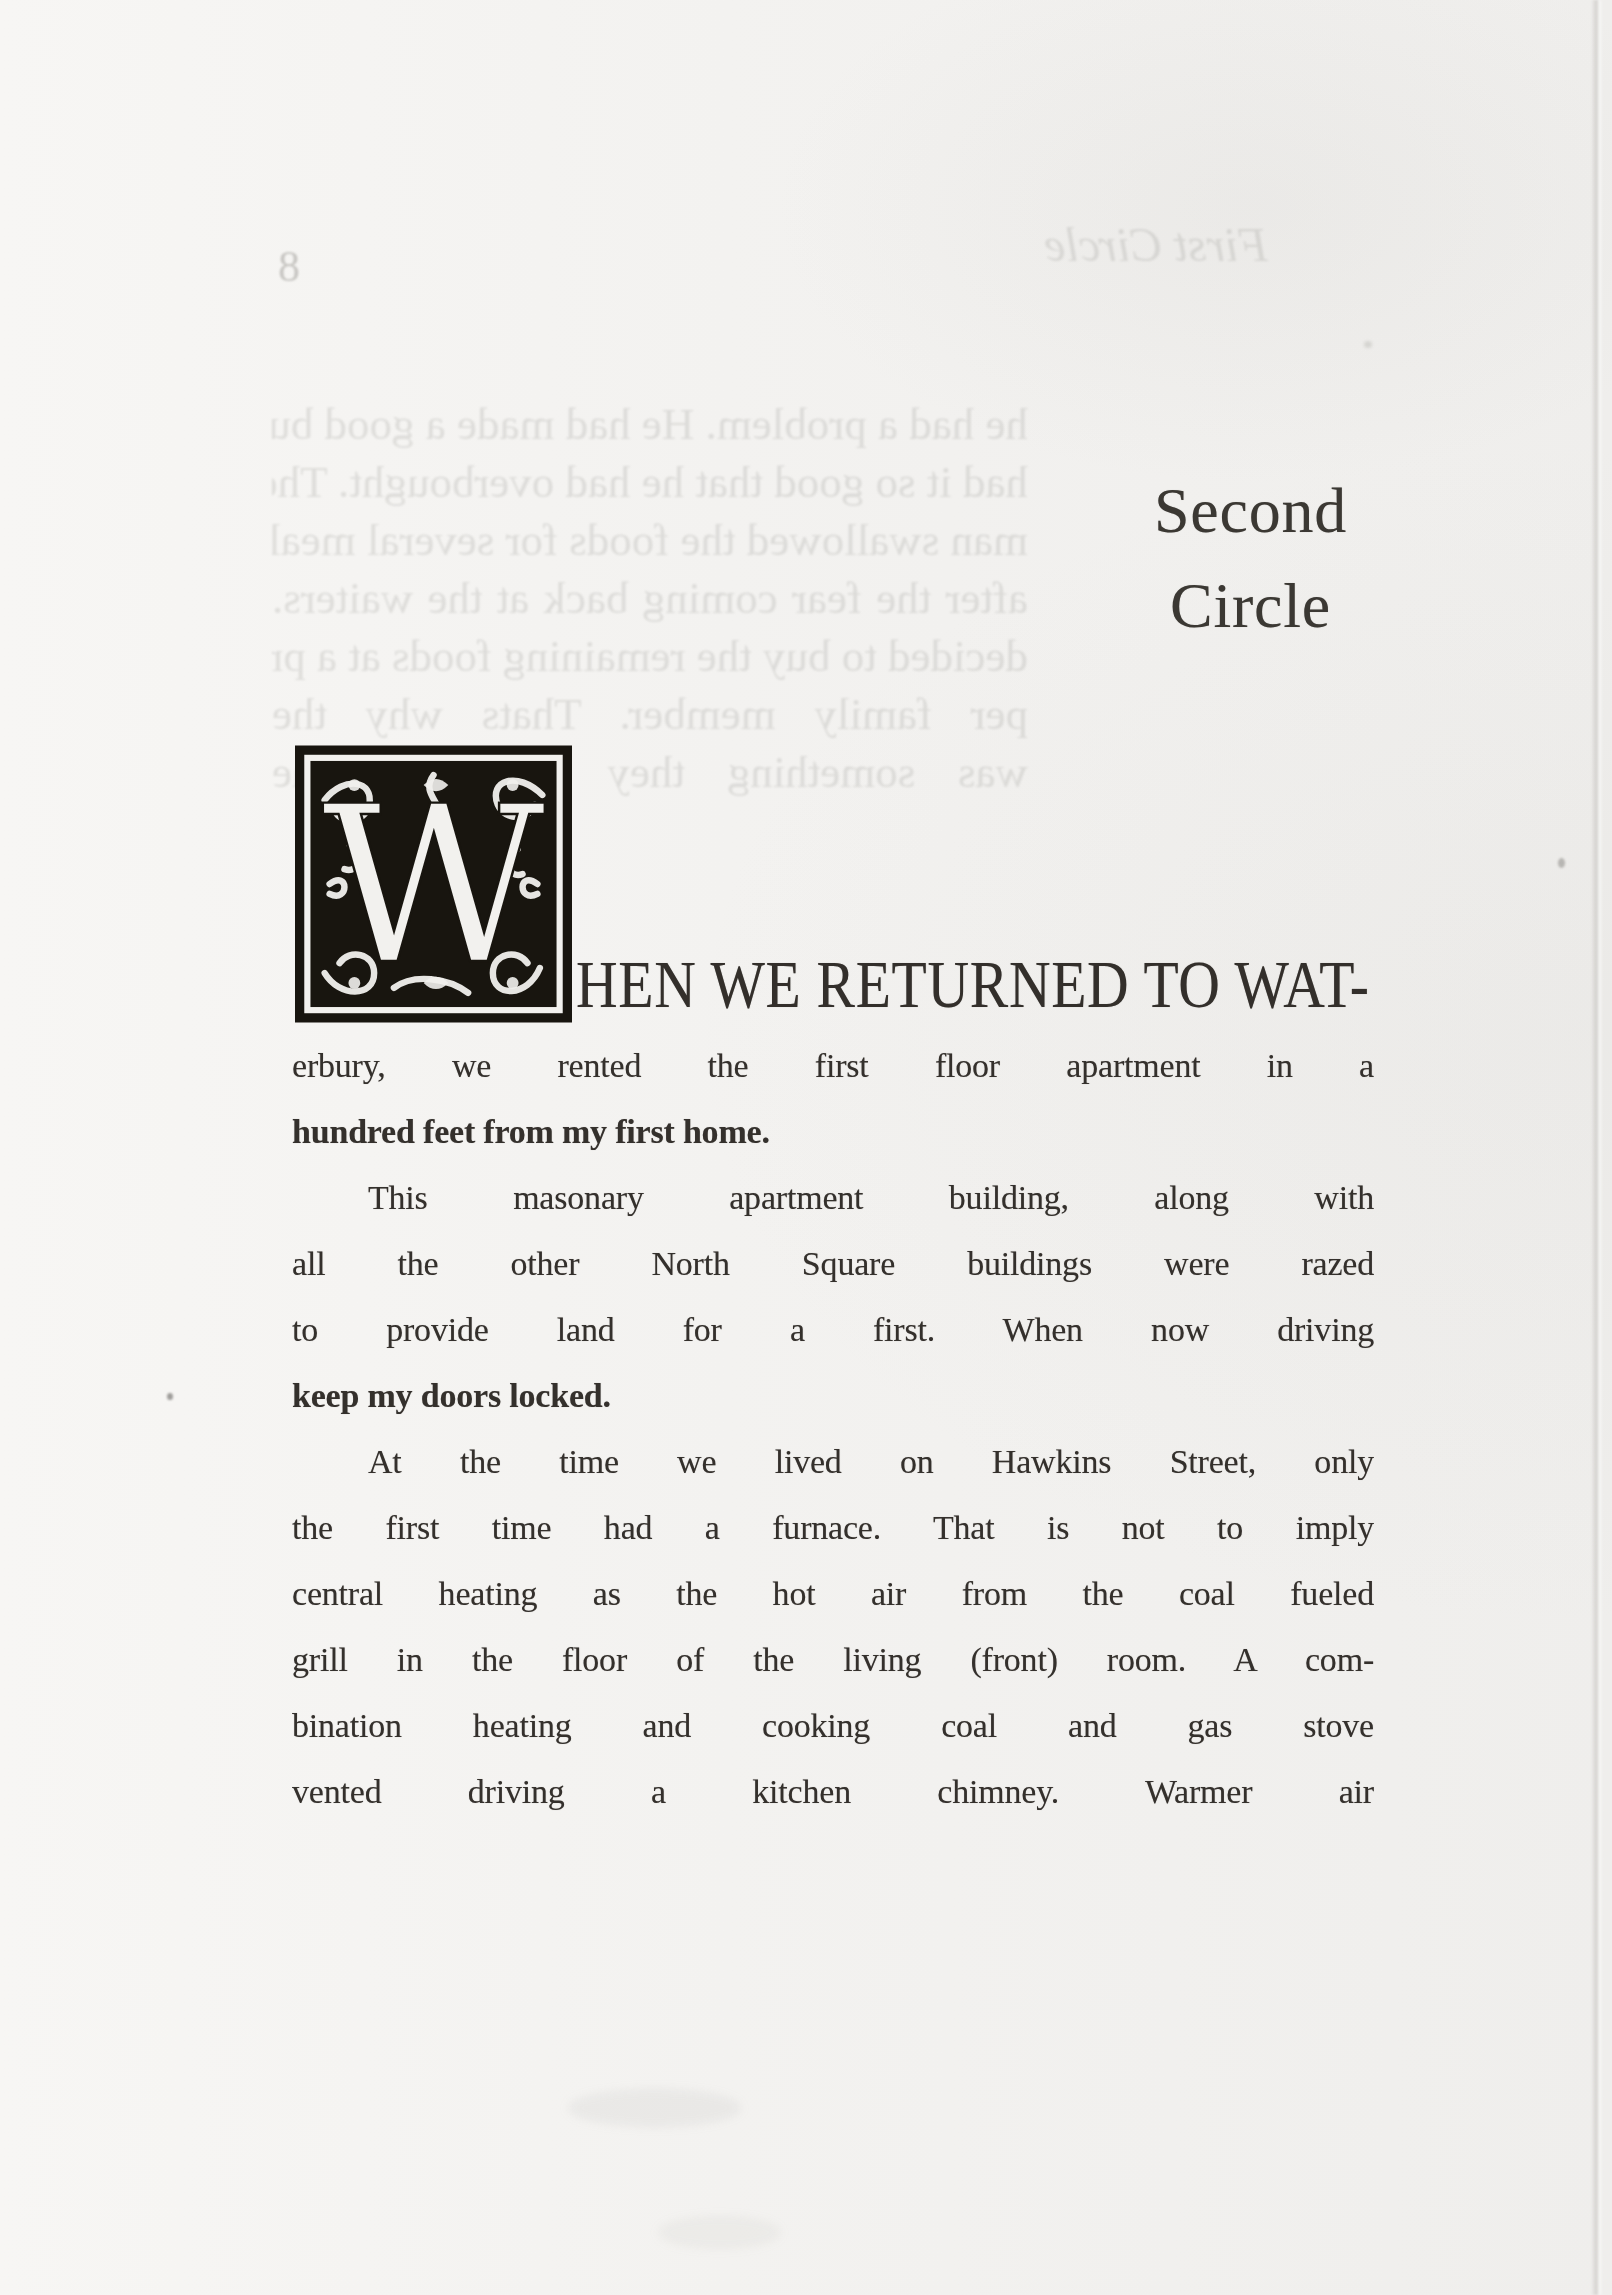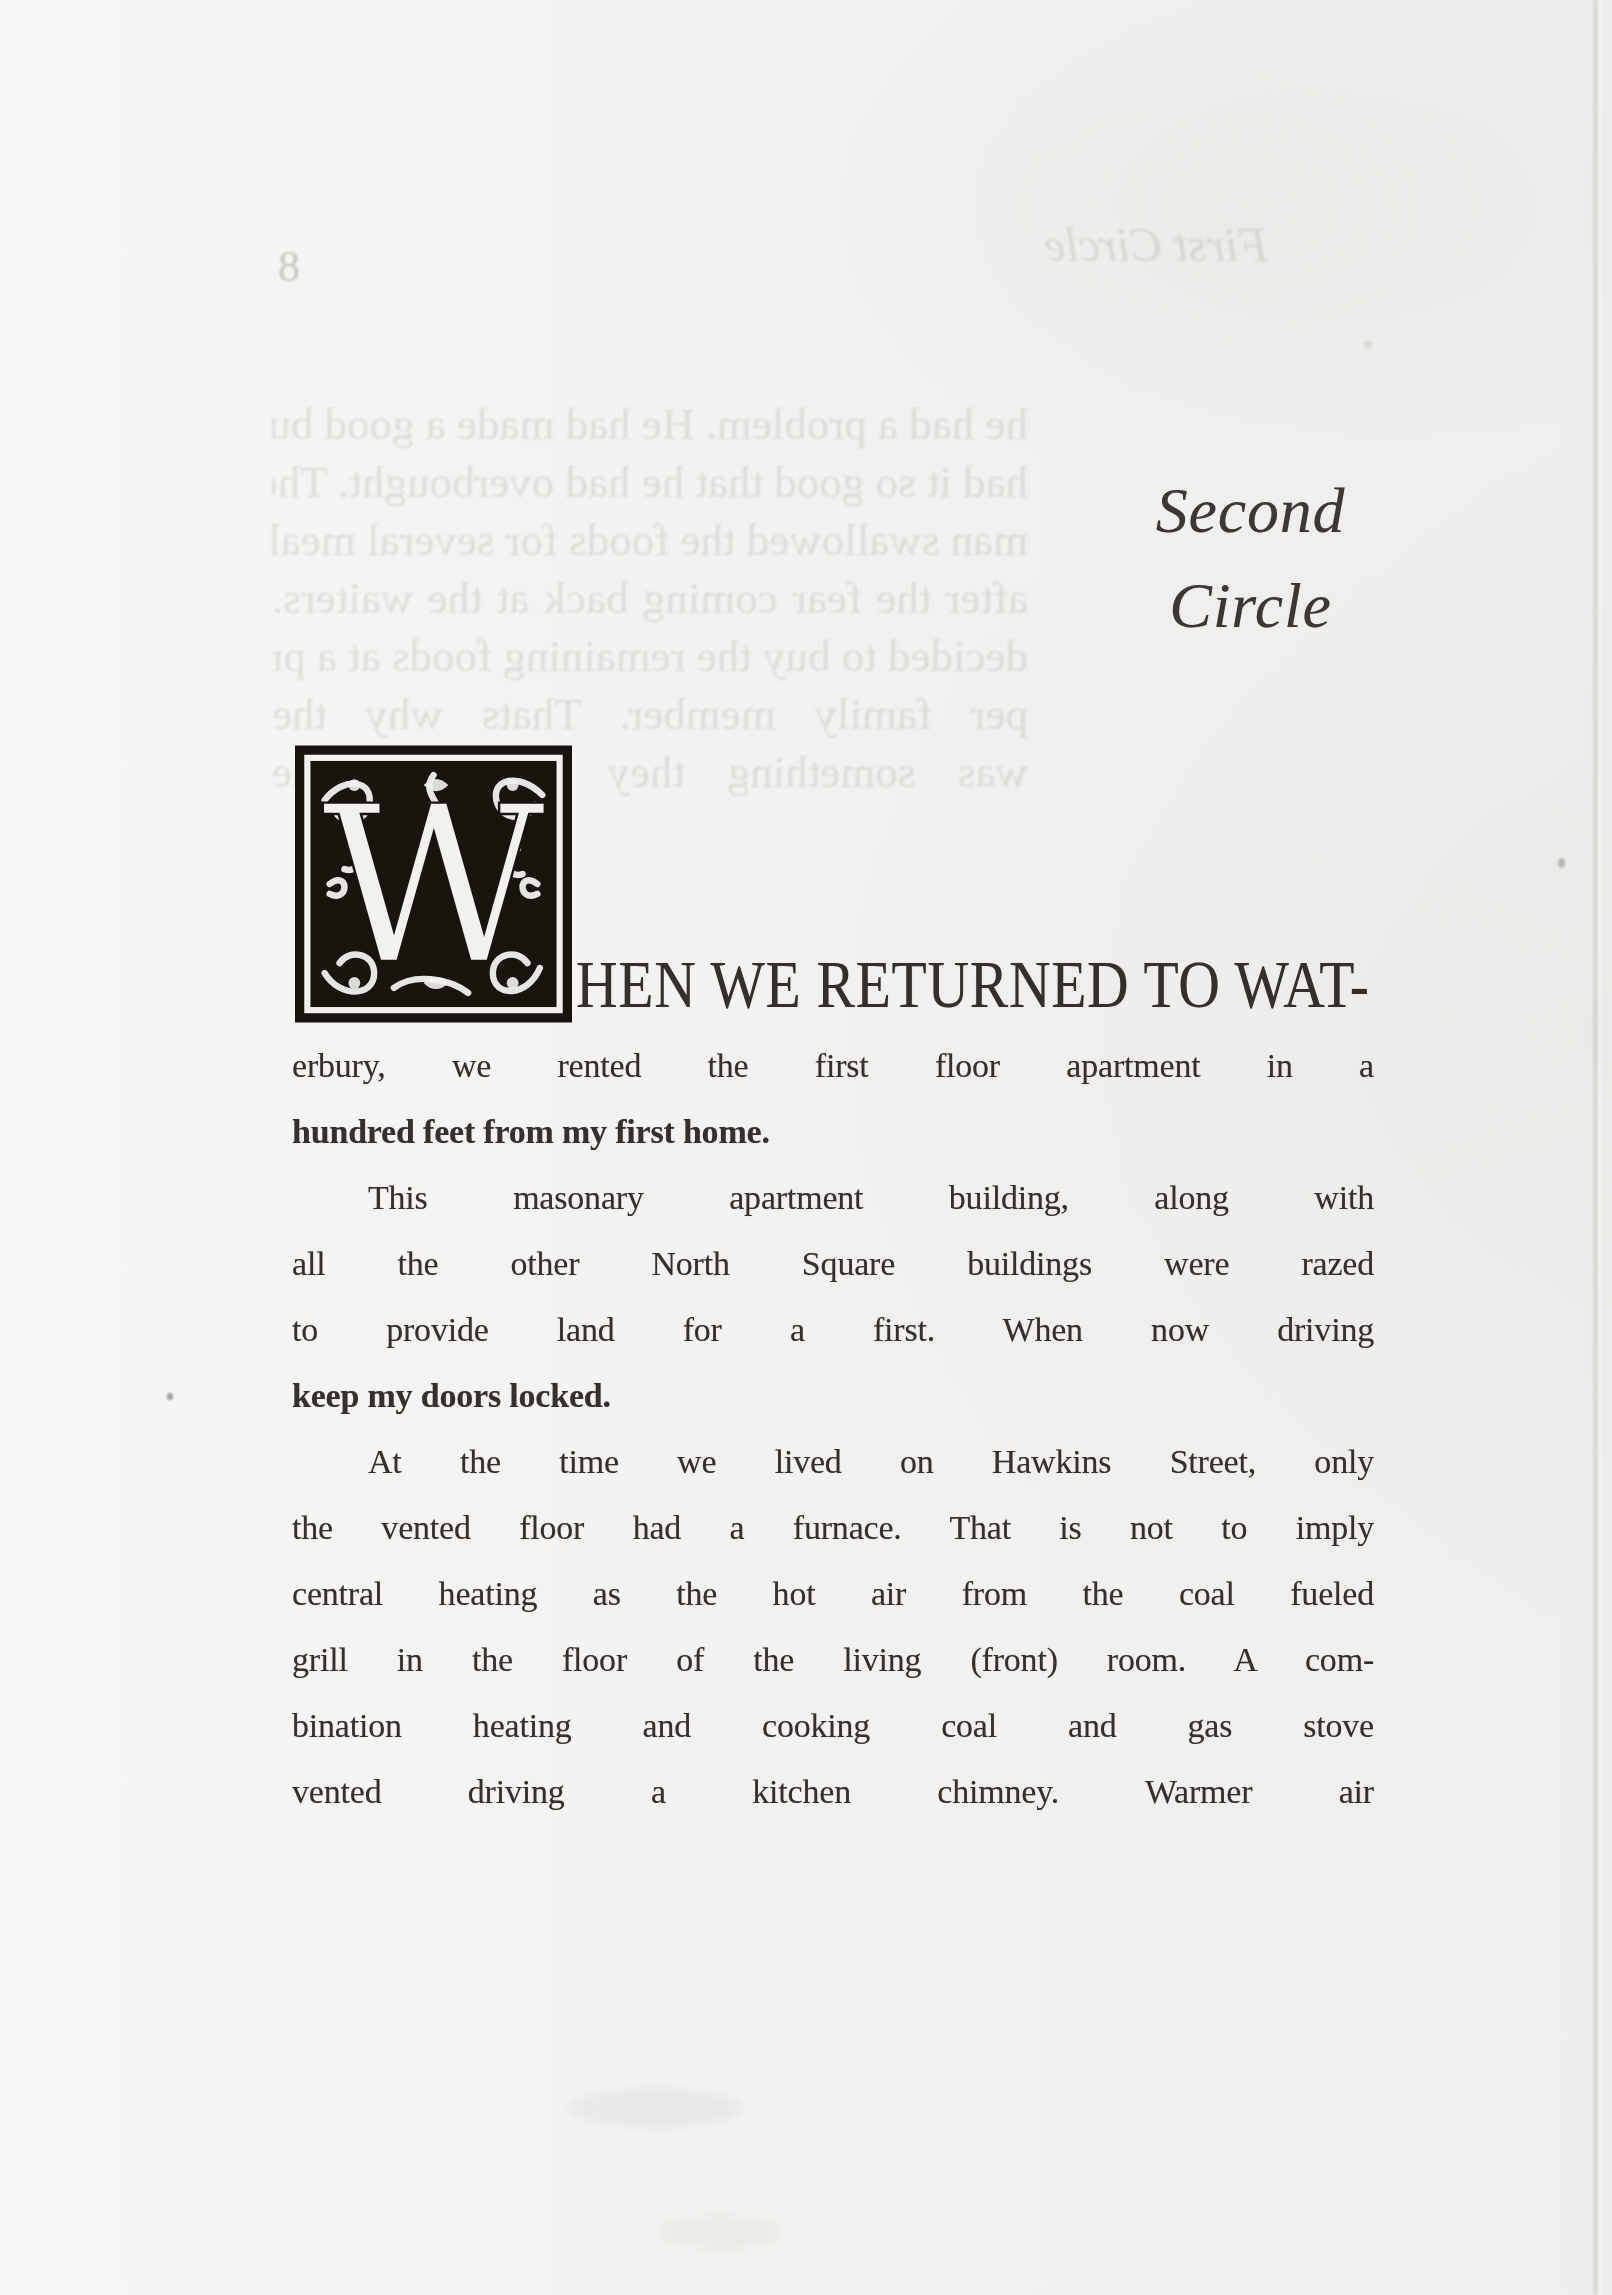--- a/index.html
+++ b/index.html
@@ -41,21 +41,21 @@
   .smudge{position:absolute;z-index:1;border-radius:50%;filter:blur(5px);}
   .smudge-1{top:2089px;left:568px;width:173px;height:38px;background:rgba(150,148,143,.10);}
   .smudge-2{top:2216px;left:658px;width:123px;height:33px;background:rgba(150,148,143,.08);}
   .speck{position:absolute;z-index:3;border-radius:50%;}
   .speck-1{top:1393px;left:167px;width:5.8px;height:7.4px;background:rgba(90,88,84,.55);filter:blur(0.8px);}
   .speck-2{top:858px;left:1558px;width:7.4px;height:10px;background:rgba(120,118,113,.45);filter:blur(1.2px);}
   .speck-3{top:341px;left:1364px;width:8.2px;height:6.6px;background:rgba(160,158,153,.30);filter:blur(1.6px);}
   
   .chapter-heading{
     position:absolute;z-index:2;top:463px;left:1147px;width:207px;
-    text-align:center;font-style:italic;font-size:64px;line-height:95px;
+    text-align:center;font-size:64px;line-height:95px;
     color:#3b3833;letter-spacing:0.8px;
     text-shadow:0 0 0.8px rgba(59,56,51,.35);
   }
   .chapter-heading span{display:block;}
   
   .dropcap{position:absolute;z-index:2;top:745px;left:295px;width:277px;height:278px;}
   
   .caps-line{
     position:absolute;z-index:2;top:951px;left:576px;
     font-size:67px;line-height:67px;letter-spacing:0.8px;white-space:nowrap;
@@ -134,21 +134,21 @@
   <div class="caps-line">HEN WE RETURNED TO WAT-</div>
 
   <div class="body-block">
     <div class="bline">erbury, we rented the first floor apartment in a</div>
     <div class="bline endline">hundred feet from my first home.</div>
     <div class="bline indent">This masonary apartment building, along with</div>
     <div class="bline">all the other North Square buildings were razed</div>
     <div class="bline">to provide land for a first. When now driving</div>
     <div class="bline endline">keep my doors locked.</div>
     <div class="bline indent">At the time we lived on Hawkins Street, only</div>
-    <div class="bline">the vented floor had a furnace. That is not to imply</div>
+    <div class="bline">the first time had a furnace. That is not to imply</div>
     <div class="bline">central heating as the hot air from the coal fueled</div>
     <div class="bline">grill in the floor of the living (front) room. A com-</div>
     <div class="bline">bination heating and cooking coal and gas stove</div>
     <div class="bline">vented driving a kitchen chimney. Warmer air</div>
   </div>
 
 </div>
 
 
 </body></html>

